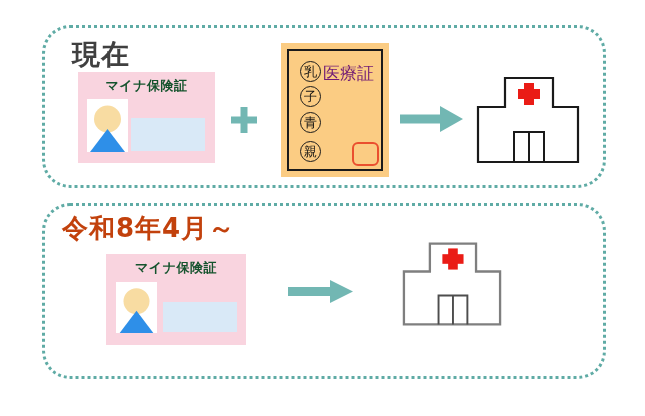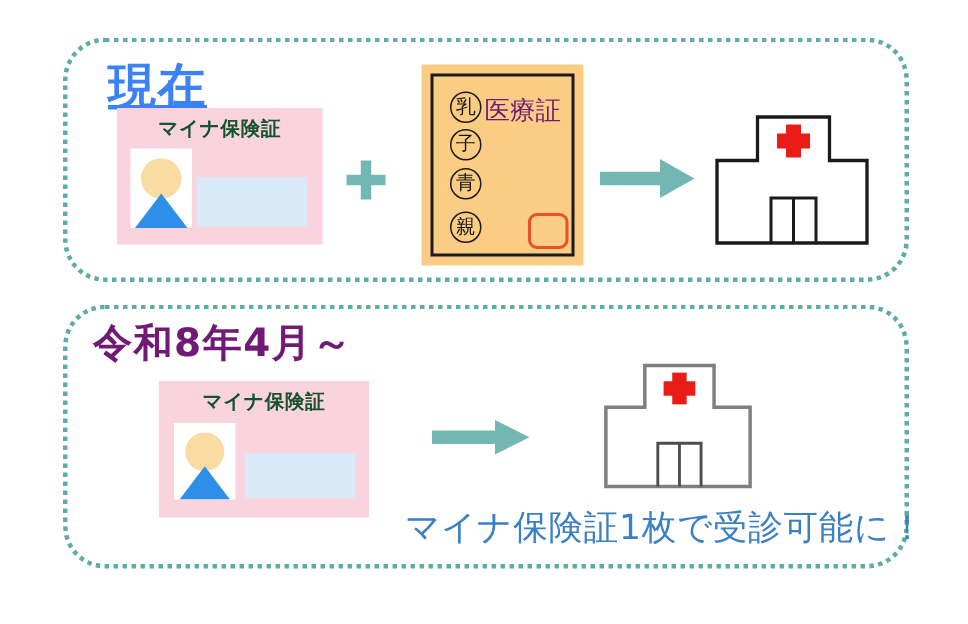--- a/index.html
+++ b/index.html
@@ -8,22 +8,22 @@
     position:relative; width:645px; height:416px; background:#ffffff;
     font-family:"DejaVu Sans", sans-serif; overflow:hidden;
   }
   .dotted-box {
     position:absolute; border:3px dotted #5FABA5; border-radius:28px; background:#fff;
   }
   #box-current { left:42px; top:25px; width:564px; height:163px; }
   #box-future  { left:42px; top:203px; width:564px; height:176px; }
 
   .section-title { position:absolute; font-weight:bold; letter-spacing:1px; white-space:nowrap; }
-  #title-current { left:72px; top:36px; font-size:32px; color:#3b82f6;text-decoration:underline; }
-  #title-future  { left:62px; top:211px; font-size:26px; color:#701a75; }
+  #title-current { left:72px; top:36px; font-size:28px; color:#404040; }
+  #title-future  { left:62px; top:211px; font-size:26px; color:#c2410c; }
 
   
   .myna-card { position:absolute; background:#F9D4DF; }
   #myna-1 { left:78px;  top:72px;  width:137px; height:91px; }
   #myna-2 { left:106px; top:254px; width:140px; height:91px; }
   .myna-label {
     position:absolute; left:0; right:0; top:5px; text-align:center;
     font-size:13px; font-weight:bold; color:#14532d; letter-spacing:0.5px;
   }
   .photo { position:absolute; background:#fff; }
@@ -146,15 +146,14 @@
     <svg viewBox="0 0 104 88">
       <path d="M 29 31 L 29 2 L 77 2 L 77 31 L 102 31 L 102 86 L 2 86 L 2 31 Z" fill="#ffffff" stroke="#7F7F7F" stroke-width="2.4"></path>
       <path d="M 38 86 L 38 56 L 68 56 L 68 86 M 53 56 L 53 86" fill="none" stroke="#4d4d4d" stroke-width="2"></path>
       <g>
         <rect x="48" y="7" width="10" height="22" fill="#EA1C16"></rect>
         <rect x="42" y="13" width="22" height="10" fill="#EA1C16"></rect>
       </g>
     </svg>
   </div>
 
-  <div class="caption">マイナ保険証1枚で受診可能に！</div>
 
 </div>
 
 </body></html>

